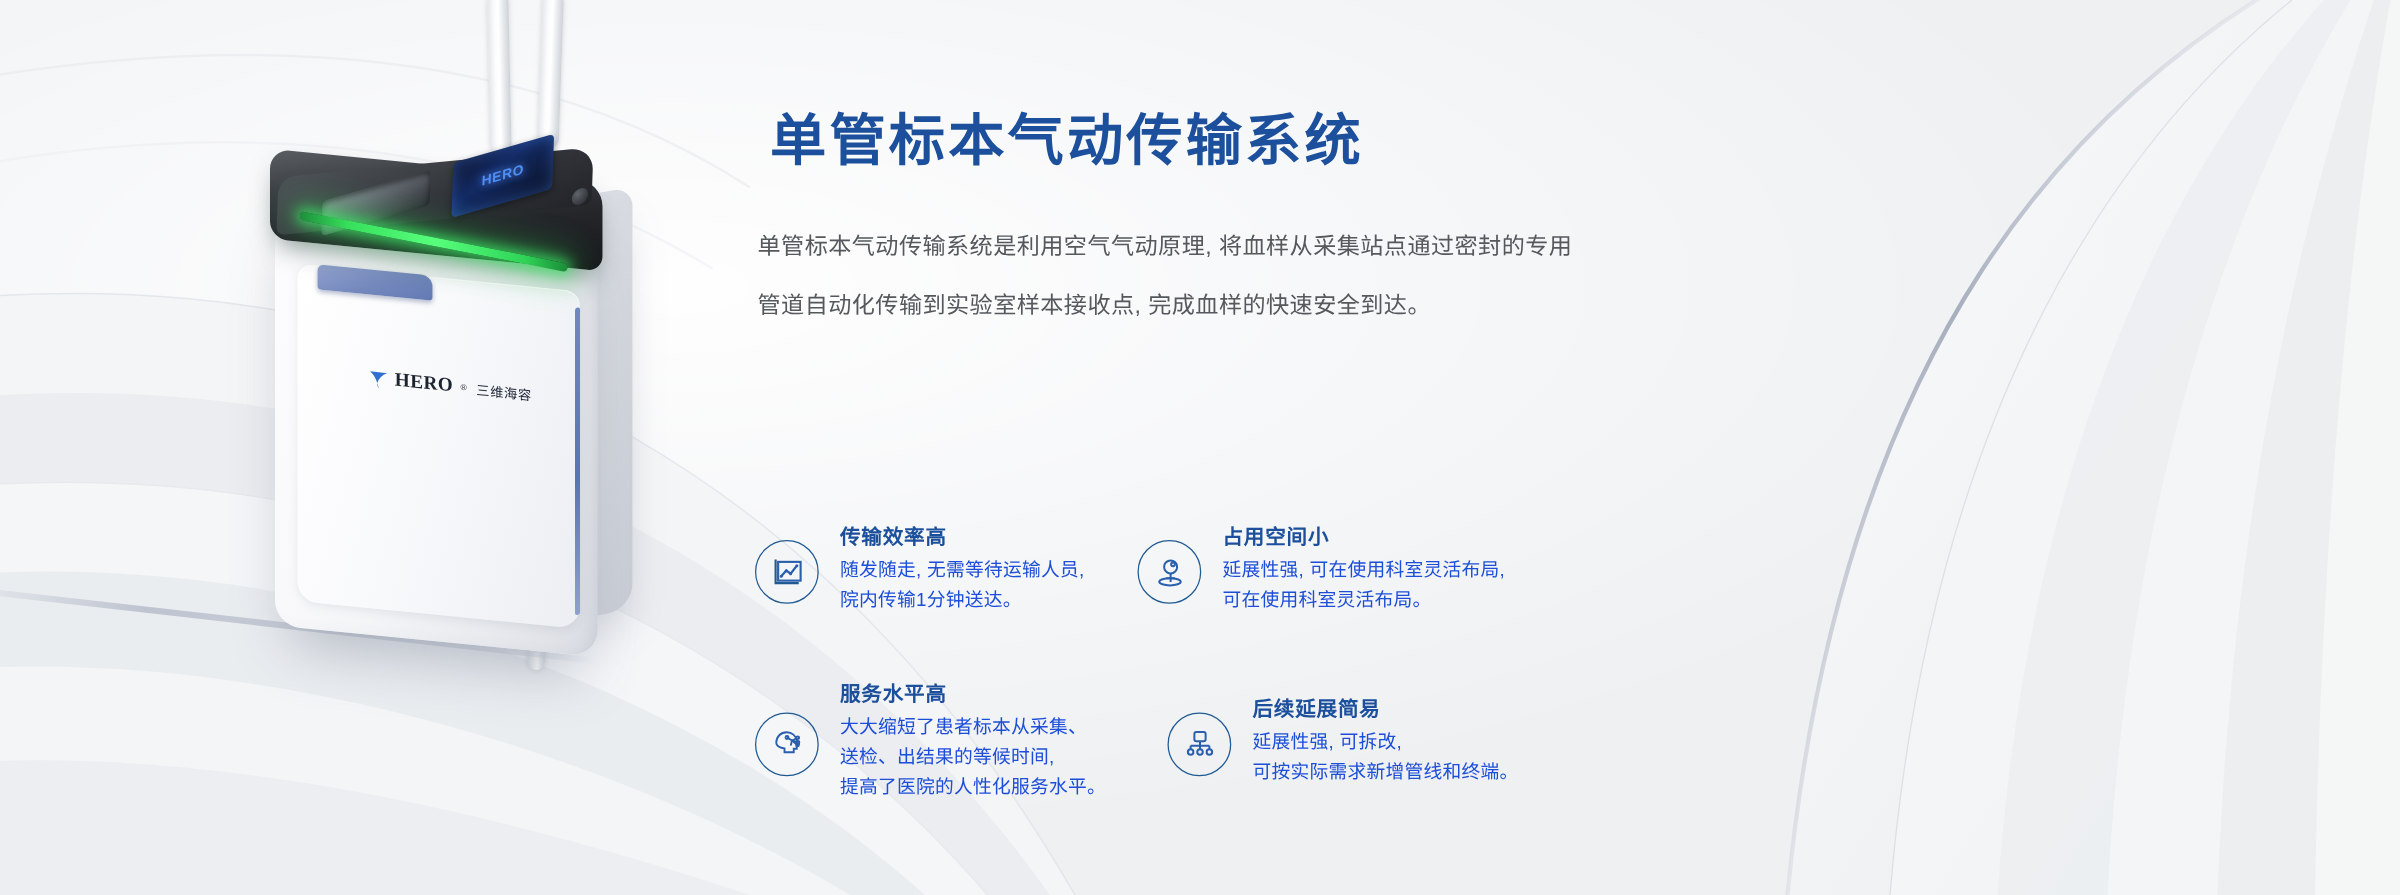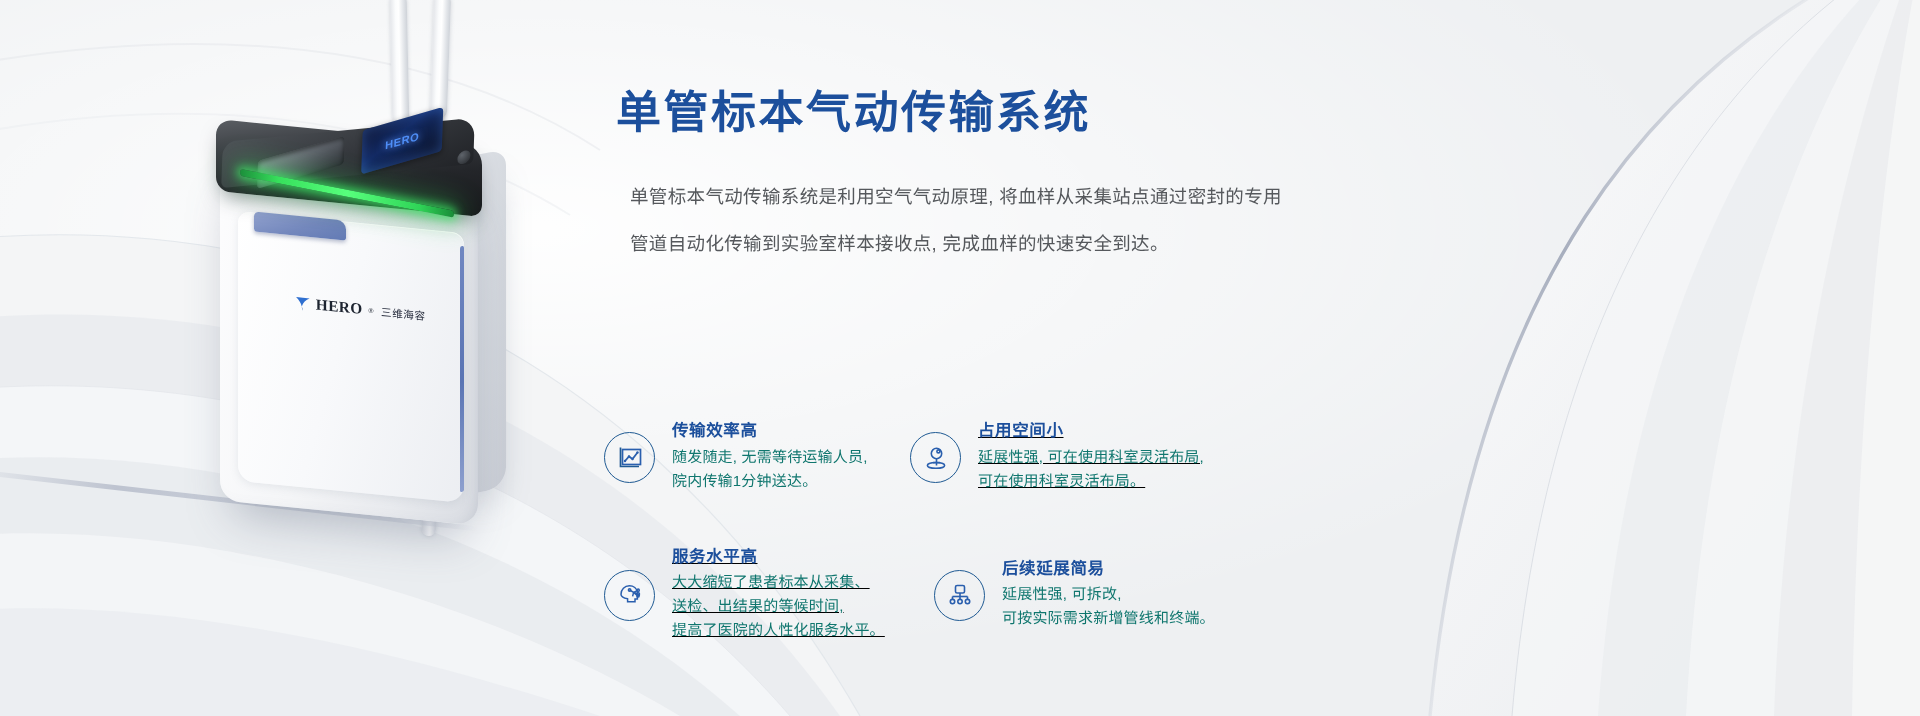--- a/index.html
+++ b/index.html
@@ -128,42 +128,42 @@
 
   .headline {
     position:absolute; left:12px; top:90px;
     font-size:45px; font-weight:bold; color:#1c4f9c;
     letter-spacing:2.5px; line-height:1;
     font-family:"Liberation Sans","DejaVu Sans",sans-serif;
   }
 
   .lede {
     position:absolute; left:2px; top:173px; width:660px;
-    font-size:18.5px; color:#55585c; line-height:47px; letter-spacing:.35px;margin-left:24px;
+    font-size:18.5px; color:#55585c; line-height:47px; letter-spacing:.35px;
   }
 
   .features { position:absolute; left:0px; top:420px; width:700px; }
   .frow { display:flex; }
   .frow + .frow { margin-top:53px; }
   .feature { display:flex; align-items:center; }
   .feature.col1 { width:306px; }
-  .feature.col2 { width:330px;text-decoration:underline; }
+  .feature.col2 { width:330px; }
 
   .ficon {
     width:51px; height:51px; border-radius:50%;
     border:1.7px solid #1f5a93;
     display:flex; align-items:center; justify-content:center;
     flex:0 0 51px; margin-top:3px;
   }
   .ftext { margin-left:17px; }
   .ftitle {
     font-size:16.5px; font-weight:bold; color:#1c4f9c;
     letter-spacing:.6px; line-height:1.25; margin-bottom:4px;
   }
-  .fdesc { font-size:15px; color:#0f766e; line-height:24px; letter-spacing:.2px; }
+  .fdesc { font-size:15px; color:#1d4ed8; line-height:24px; letter-spacing:.2px; }
 </style>
 </head>
 <body>
 
 <div class="bg-root">
   <svg class="bg-svg" viewBox="0 0 1920 716" preserveAspectRatio="none">
     <defs>
       <linearGradient id="gArc" x1="0" y1="0" x2="1" y2="1">
         <stop offset="0%" stop-color="#ffffff" stop-opacity="0.95"></stop>
         <stop offset="55%" stop-color="#f2f3f5" stop-opacity="0.65"></stop>

